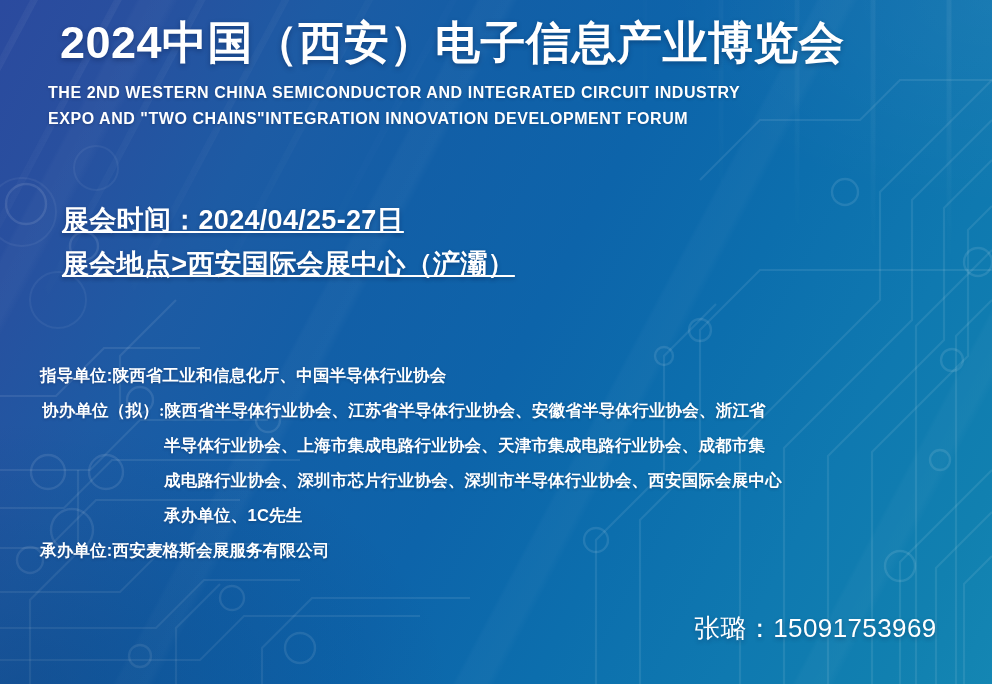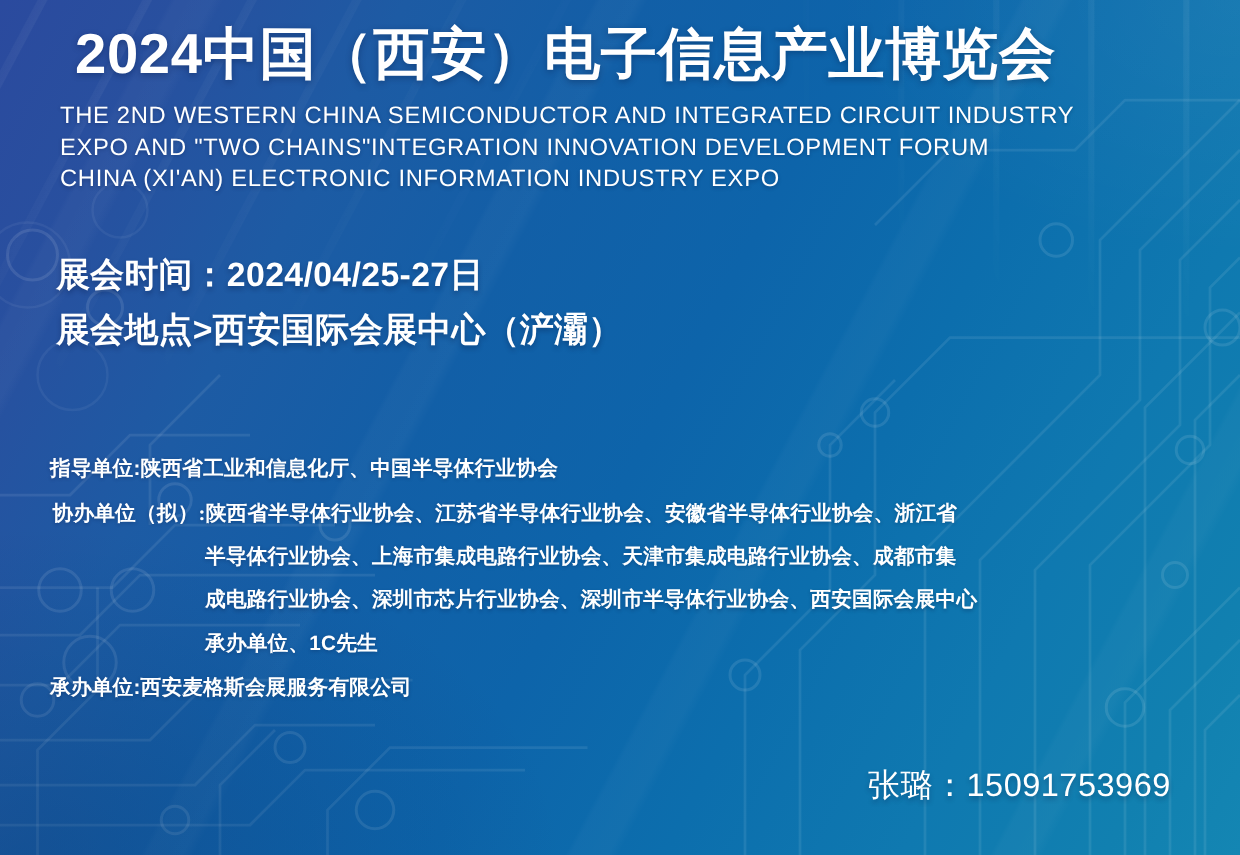--- a/index.html
+++ b/index.html
@@ -114,34 +114,35 @@
   }
 
   
   .title-en {
     position: absolute;
     left: 48px;
     top: 80px;
     width: 930px;
   }
   .title-en .en-line {
-    font-size: 19px;
-    font-weight: 400;
+    font-size: 16px;
+    font-weight: 700;
     letter-spacing: 0.55px;
     line-height: 25.5px;
     color: #ffffff;
     white-space: nowrap;
     text-shadow: 0 1px 3px rgba(0,20,60,0.30);
   }
 
   
   .meta {
     position: absolute;
-    left: 45px;
+    left: 62px;
     top: 198px;
+    text-decoration: underline;
   }
   .meta .meta-line {
     font-size: 27px;
     font-weight: 700;
     line-height: 44px;
     color: #ffffff;
     white-space: nowrap;
     letter-spacing: 0.3px;
     text-shadow: 0 2px 4px rgba(0,20,60,0.32);
   }
@@ -250,21 +251,20 @@
 
   <div class="bg-layer vignette"></div>
 
   <div class="content">
 
     <h1 class="title-cn">2024中国（西安）电子信息产业博览会</h1>
 
     <div class="title-en">
       <div class="en-line">THE 2ND WESTERN CHINA SEMICONDUCTOR AND INTEGRATED CIRCUIT INDUSTRY</div>
       <div class="en-line">EXPO AND  "TWO CHAINS"INTEGRATION INNOVATION DEVELOPMENT FORUM</div>
-      <div class="en-line">CHINA (XI'AN) ELECTRONIC INFORMATION INDUSTRY EXPO</div>
     </div>
 
     <div class="meta">
       <div class="meta-line">展会时间：2024/04/25-27日</div>
       <div class="meta-line">展会地点&gt;西安国际会展中心（浐灞）</div>
     </div>
 
     <div class="orgs">
       <div class="org-line">指导单位:陕西省工业和信息化厅、中国半导体行业协会</div>
       <div class="org-line pad2">协办单位（拟）:陕西省半导体行业协会、江苏省半导体行业协会、安徽省半导体行业协会、浙江省</div>

